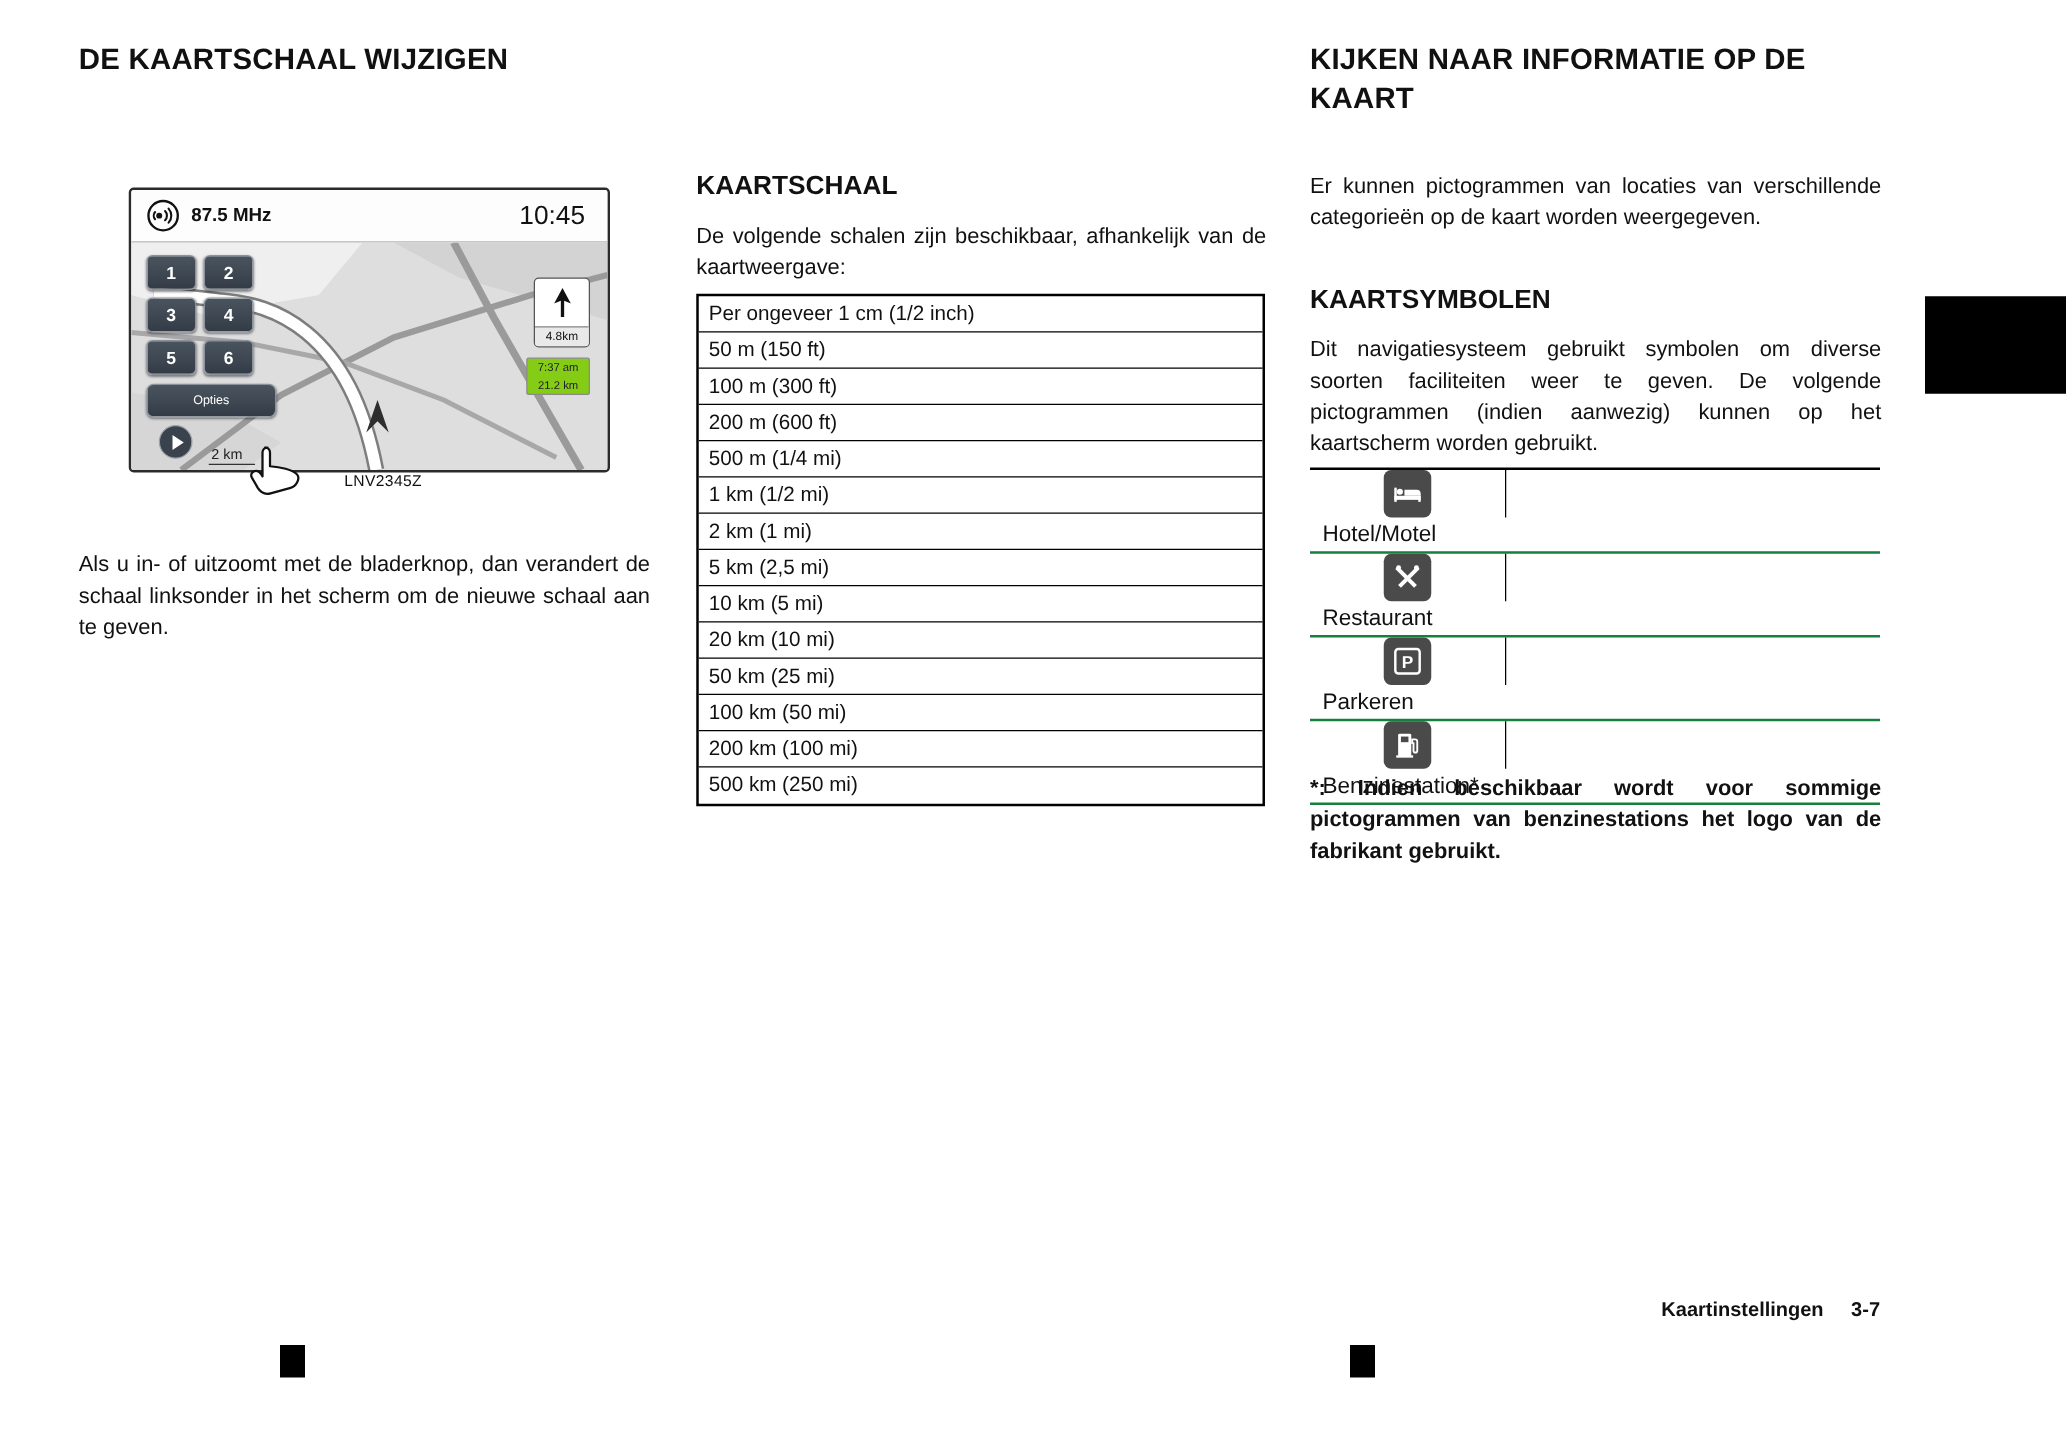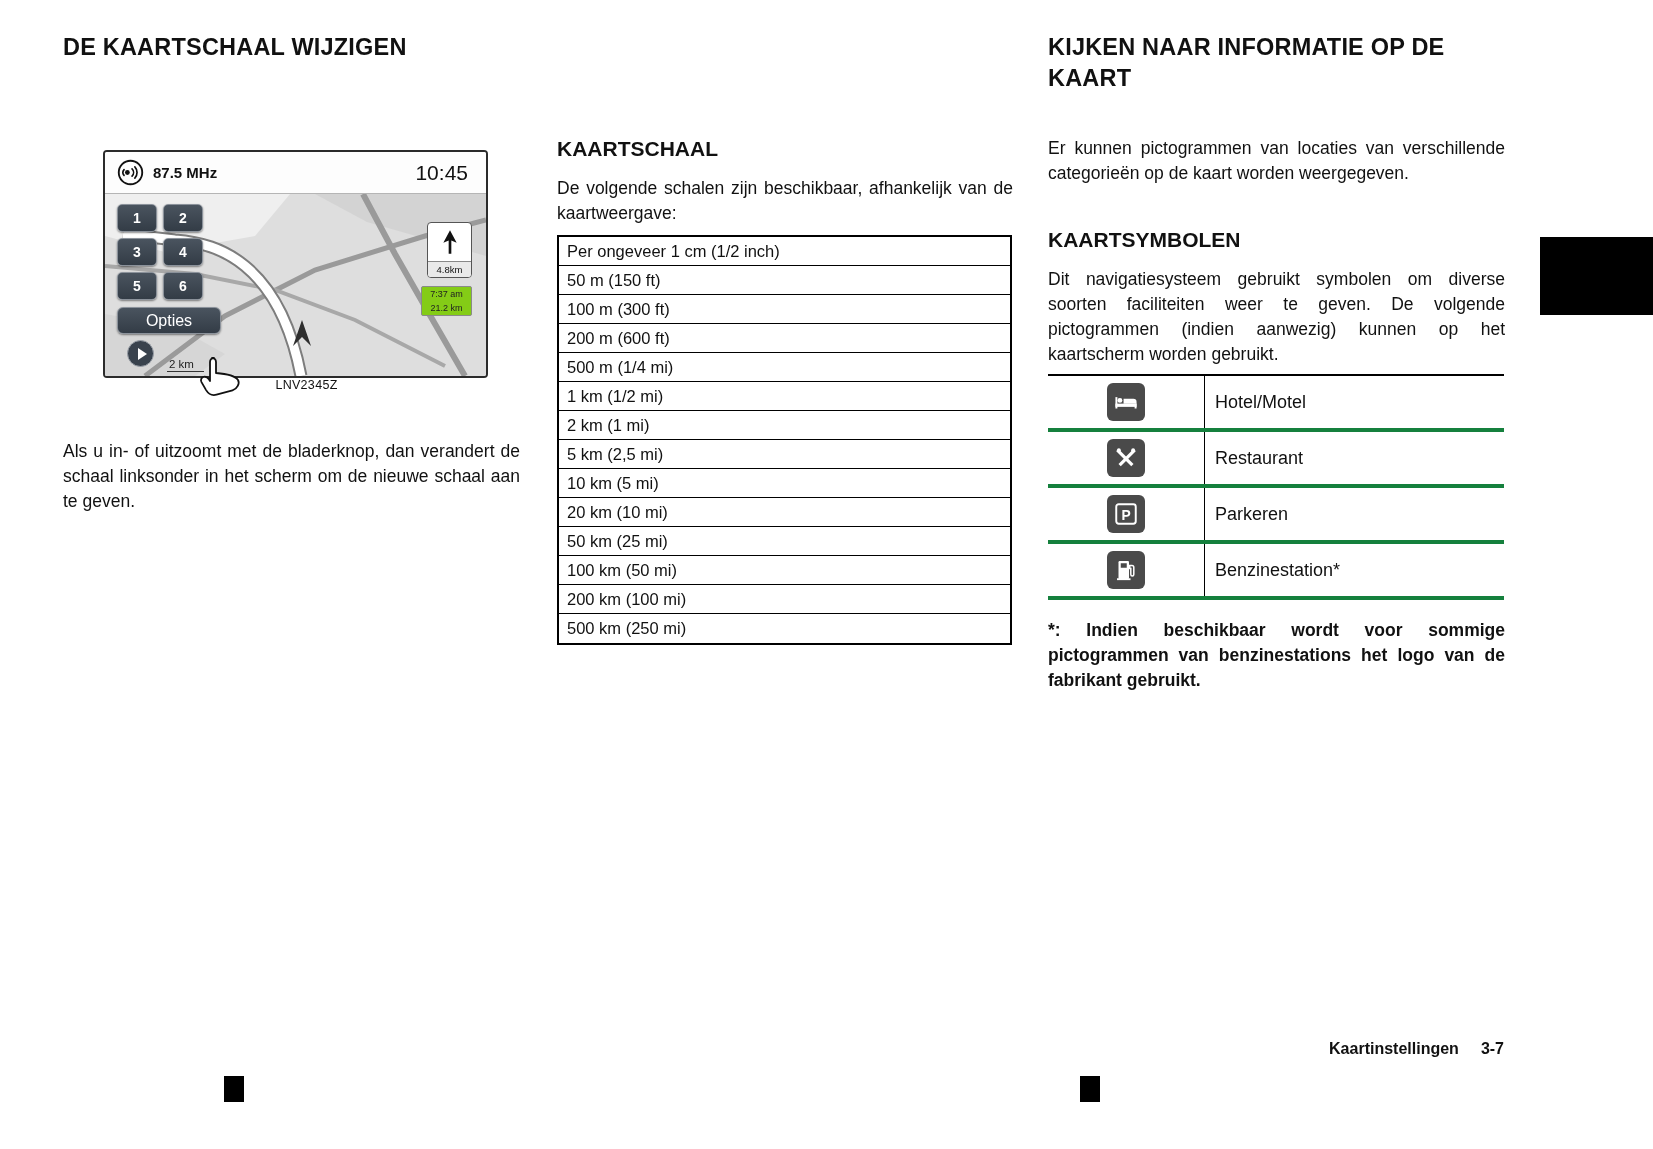--- a/index.html
+++ b/index.html
@@ -37,21 +37,21 @@
     background:linear-gradient(#4a545f,#333c46);
     border:1px solid #8b929b; border-radius:5px;
     color:#fff; font-size:14px; font-weight:bold;
     display:flex; align-items:center; justify-content:center;
     box-shadow:0 1px 2px rgba(0,0,0,.45);
   }
   .opties-btn {
     position:absolute; left:12px; top:155px; width:104px; height:27px;
     background:linear-gradient(#4a545f,#333c46);
     border:1px solid #8b929b; border-radius:6px;
-    color:#fff; font-size:16px; display:flex; align-items:center; justify-content:center;
+    color:#fff; font-size:10px; display:flex; align-items:center; justify-content:center;
     box-shadow:0 1px 2px rgba(0,0,0,.45);
   }
   .play-circle {
     position:absolute; left:22px; top:188px; width:27px; height:27px; border-radius:50%;
     background:#39424d; border:1px solid #9aa0a8;
     display:flex; align-items:center; justify-content:center;
   }
   .play-tri { width:0; height:0; border-left:9px solid #fff; border-top:6px solid transparent; border-bottom:6px solid transparent; margin-left:3px; }
   .scale-ind {
     position:absolute; left:62px; top:206px; font-size:11.5px; color:#222;
@@ -80,21 +80,21 @@
   }
   .scale-row {
     height:29px; display:flex; align-items:center;
     padding-left:8px; font-size:16.5px;
     border-bottom:1.5px solid #000;
   }
   .scale-row:last-child { border-bottom:none; }
 
   
   .sym-table { left:1048px; top:374px; width:456px; border-top:2px solid #000; }
-  .sym-row { display:flex; height:56px; border-bottom:4px solid #15803d; }
+  .sym-row { display:flex; height:67px; border-bottom:2px solid #15803d;flex-direction:column; }
   .sym-icon-cell {
     width:157px; border-right:1.5px solid #000;
     display:flex; align-items:center; justify-content:center;
   }
   .sym-label-cell { flex:1; display:flex; align-items:center; padding-left:10px; font-size:18px; }
   .sym-badge {
     width:38px; height:38px; border-radius:6px; background:#4a4a4a;
     display:flex; align-items:center; justify-content:center;
   }
 

